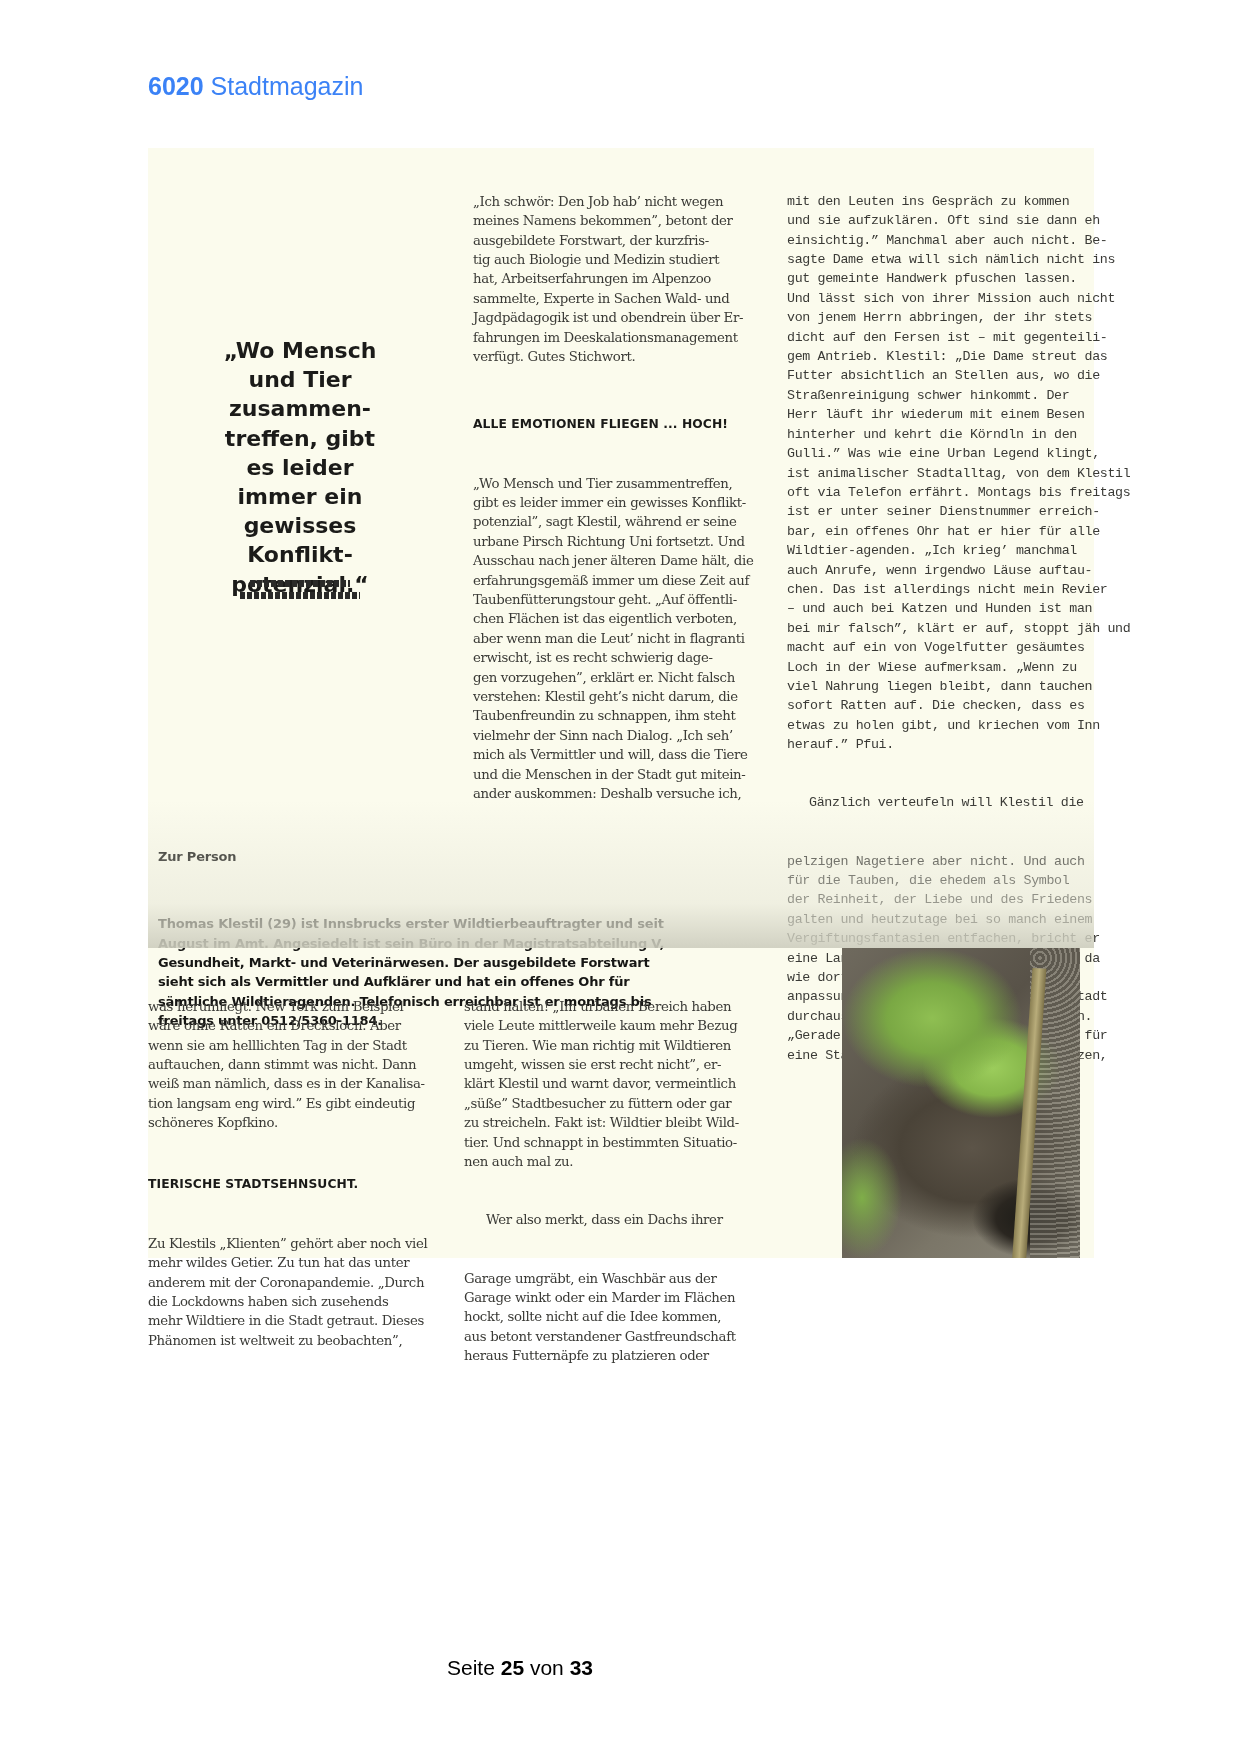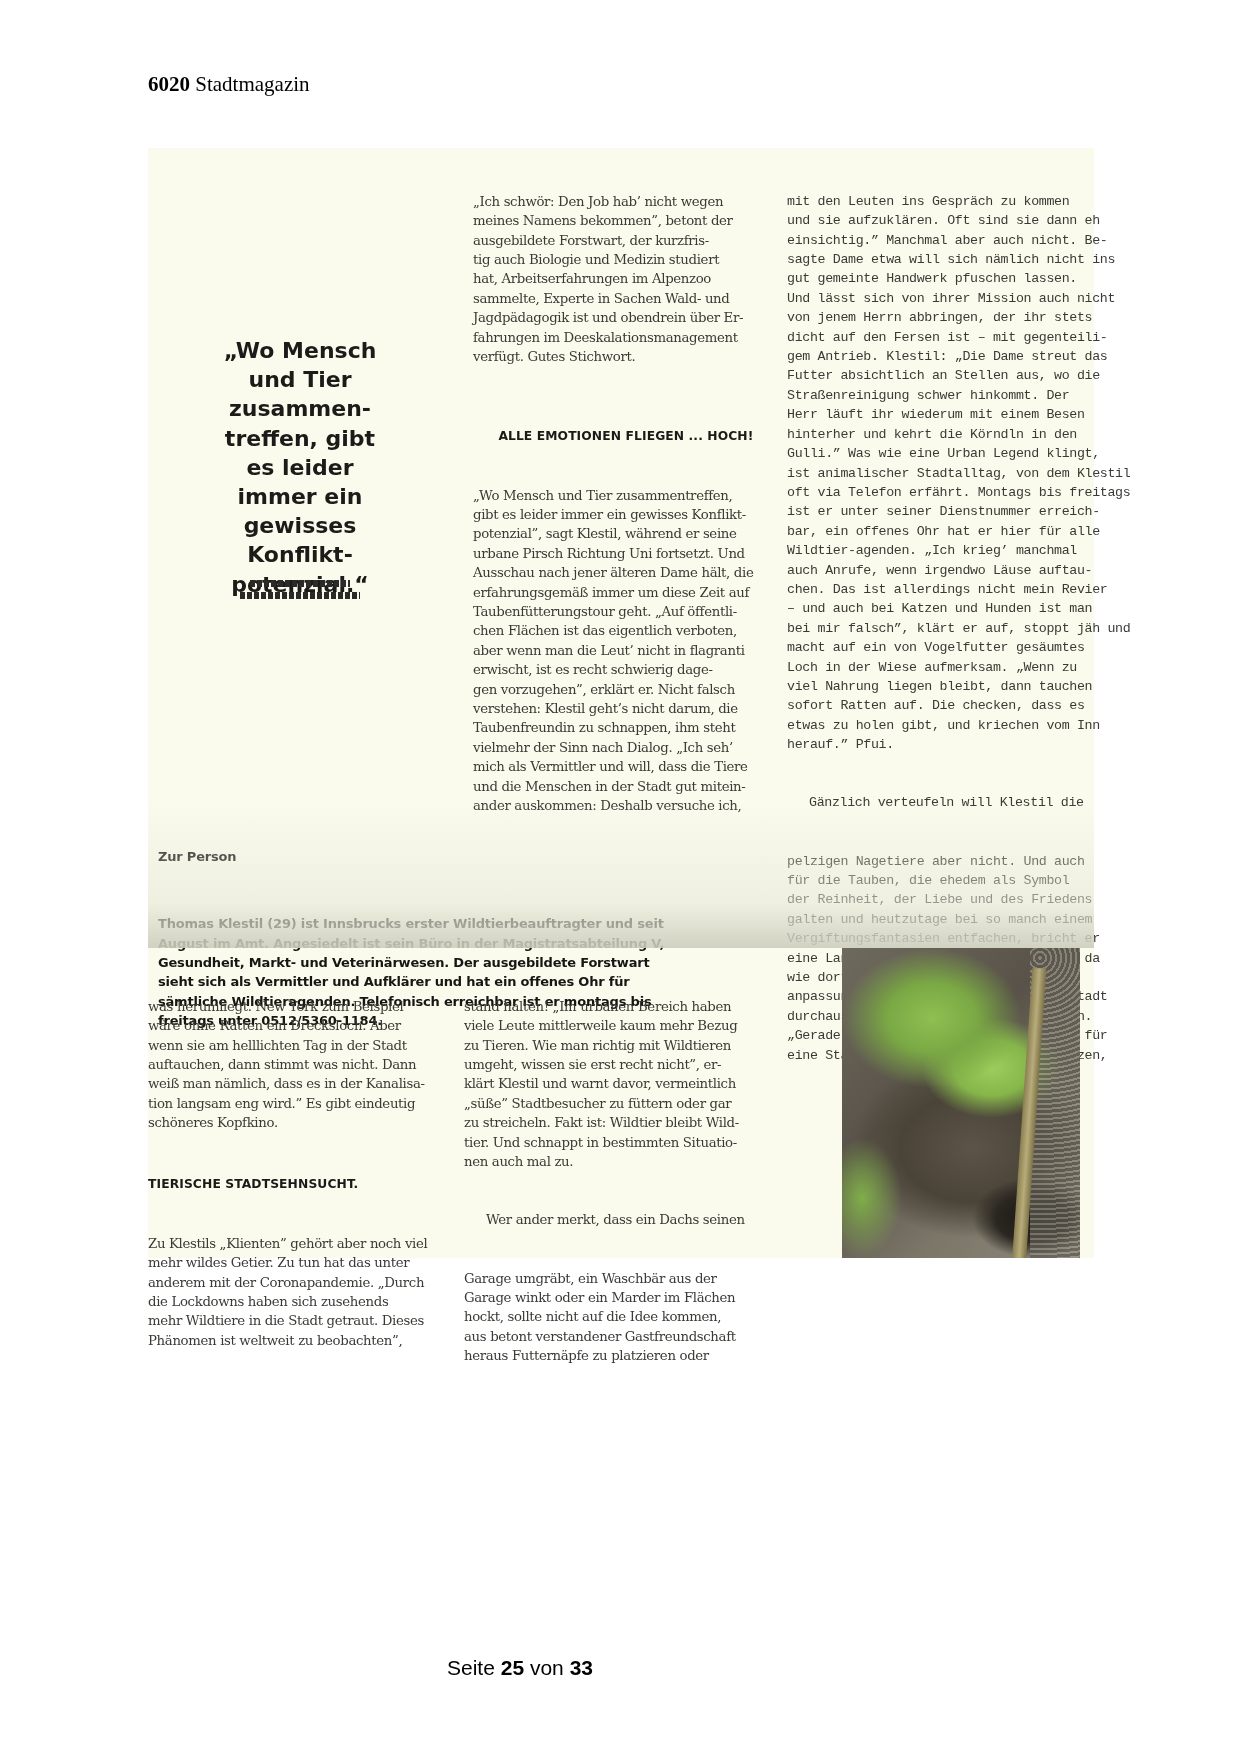--- a/index.html
+++ b/index.html
@@ -1,19 +1,19 @@
 <!DOCTYPE html>
 <html><head>
 <meta charset="utf-8">
 <style>
   html, body { margin: 0; padding: 0; background: #ffffff; }
   body { width: 1241px; height: 1755px; position: relative; overflow: hidden; }
   .header {
     position: absolute; left: 148px; top: 72px;
-    font-family: Liberation Serif, serif; font-size: 21px; color: #000000;
+    font-family: Liberation Sans, sans-serif; font-size: 25px; color: #3b82f6;
   }
   .header b { font-weight: bold; }
   .footer {
     position: absolute; left: 0; width: 1040px; top: 1656px; text-align: center;
     font-family: "Liberation Sans", sans-serif; font-size: 21px; color: #000;
   }
   .footer b { font-weight: bold; }
 
   .panel-top {
     position: absolute; left: 148px; top: 148px; width: 946px; height: 800px;
@@ -97,21 +97,21 @@
 <div class="panel-bottom"></div>
 
 <div class="quote" id="quote"><span class="line" style="display: block;">„Wo Mensch</span><span class="line" style="display: block;">und Tier</span><span class="line" style="display: block;">zusammen-</span><span class="line" style="display: block;">treffen, gibt</span><span class="line" style="display: block;">es leider</span><span class="line" style="display: block;">immer ein</span><span class="line" style="display: block;">gewisses</span><span class="line" style="display: block;">Konflikt-</span><span class="line" style="display: block;">potenzial.“</span></div>
 <div class="quote-credit">
   <span class="credit-bar" style="width:100px"></span>
   <span class="credit-bar" style="width:120px"></span>
 </div>
 
 <div class="col serif" style="left:473px; top:153px;">
   <div id="cmt-lines"><span class="line">„Ich schwör: Den Job hab’ nicht wegen</span><span class="line">meines Namens bekommen”, betont der</span><span class="line">ausgebildete Forstwart, der kurzfris-</span><span class="line">tig auch Biologie und Medizin studiert</span><span class="line">hat, Arbeitserfahrungen im Alpenzoo</span><span class="line">sammelte, Experte in Sachen Wald- und</span><span class="line">Jagdpädagogik ist und obendrein über Er-</span><span class="line">fahrungen im Deeskalationsmanagement</span><span class="line">verfügt. Gutes Stichwort.</span></div>
-  <span class="sub" style="margin-top:22px;text-align:right;">ALLE EMOTIONEN FLIEGEN ... HOCH!</span>
+  <span class="sub" style="margin-top:10px;">ALLE EMOTIONEN FLIEGEN ... HOCH!</span>
   <div id="cmt-lines2"><span class="line">„Wo Mensch und Tier zusammentreffen,</span><span class="line">gibt es leider immer ein gewisses Konflikt-</span><span class="line">potenzial”, sagt Klestil, während er seine</span><span class="line">urbane Pirsch Richtung Uni fortsetzt. Und</span><span class="line">Ausschau nach jener älteren Dame hält, die</span><span class="line">erfahrungsgemäß immer um diese Zeit auf</span><span class="line">Taubenfütterungstour geht. „Auf öffentli-</span><span class="line">chen Flächen ist das eigentlich verboten,</span><span class="line">aber wenn man die Leut’ nicht in flagranti</span><span class="line">erwischt, ist es recht schwierig dage-</span><span class="line">gen vorzugehen”, erklärt er. Nicht falsch</span><span class="line">verstehen: Klestil geht’s nicht darum, die</span><span class="line">Taubenfreundin zu schnappen, ihm steht</span><span class="line">vielmehr der Sinn nach Dialog. „Ich seh’</span><span class="line">mich als Vermittler und will, dass die Tiere</span><span class="line">und die Menschen in der Stadt gut mitein-</span><span class="line">ander auskommen: Deshalb versuche ich,</span></div>
 </div>
 
 <div class="col serif" style="left:787px; top:153px;font-family:Liberation Mono, monospace;">
   <div id="crt-lines"><span class="line">mit den Leuten ins Gespräch zu kommen</span><span class="line">und sie aufzuklären. Oft sind sie dann eh</span><span class="line">einsichtig.” Manchmal aber auch nicht. Be-</span><span class="line">sagte Dame etwa will sich nämlich nicht ins</span><span class="line">gut gemeinte Handwerk pfuschen lassen.</span><span class="line">Und lässt sich von ihrer Mission auch nicht</span><span class="line">von jenem Herrn abbringen, der ihr stets</span><span class="line">dicht auf den Fersen ist – mit gegenteili-</span><span class="line">gem Antrieb. Klestil: „Die Dame streut das</span><span class="line">Futter absichtlich an Stellen aus, wo die</span><span class="line">Straßenreinigung schwer hinkommt. Der</span><span class="line">Herr läuft ihr wiederum mit einem Besen</span><span class="line">hinterher und kehrt die Körndln in den</span><span class="line">Gulli.” Was wie eine Urban Legend klingt,</span><span class="line">ist animalischer Stadtalltag, von dem Klestil</span><span class="line">oft via Telefon erfährt. Montags bis freitags</span><span class="line">ist er unter seiner Dienstnummer erreich-</span><span class="line">bar, ein offenes Ohr hat er hier für alle</span><span class="line">Wildtier-agenden. „Ich krieg’ manchmal</span><span class="line">auch Anrufe, wenn irgendwo Läuse auftau-</span><span class="line">chen. Das ist allerdings nicht mein Revier</span><span class="line">– und auch bei Katzen und Hunden ist man</span><span class="line">bei mir falsch”, klärt er auf, stoppt jäh und</span><span class="line">macht auf ein von Vogelfutter gesäumtes</span><span class="line">Loch in der Wiese aufmerksam. „Wenn zu</span><span class="line">viel Nahrung liegen bleibt, dann tauchen</span><span class="line">sofort Ratten auf. Die checken, dass es</span><span class="line">etwas zu holen gibt, und kriechen vom Inn</span><span class="line">herauf.” Pfui.</span></div>
   <span class="line indent">Gänzlich verteufeln will Klestil die</span>
   <div id="crt-lines2"><span class="line">pelzigen Nagetiere aber nicht. Und auch</span><span class="line">für die Tauben, die ehedem als Symbol</span><span class="line">der Reinheit, der Liebe und des Friedens</span><span class="line">galten und heutzutage bei so manch einem</span><span class="line">Vergiftungsfantasien entfachen, bricht er</span><span class="line">eine Lanze. Schließlich handle es sich da</span><span class="line">wie dort um unfassbar intelligente und</span><span class="line">anpassungsfähige Tiere, die in einer Stadt</span><span class="line">durchaus ihre Daseinsberechtigung haben.</span><span class="line">„Gerade Ratten sind schon auch wichtig für</span><span class="line">eine Stadt, weil sie alles zusammenputzen,</span></div>
 </div>
 
 <div class="person">
@@ -122,21 +122,21 @@
 <div class="panel-shade"></div>
 
 <div class="col serif" style="left:148px; top:958px;">
   <div id="clb-lines"><span class="line">was herumliegt. New York zum Beispiel</span><span class="line">wäre ohne Ratten ein Drecksloch. Aber</span><span class="line">wenn sie am helllichten Tag in der Stadt</span><span class="line">auftauchen, dann stimmt was nicht. Dann</span><span class="line">weiß man nämlich, dass es in der Kanalisa-</span><span class="line">tion langsam eng wird.” Es gibt eindeutig</span><span class="line">schöneres Kopfkino.</span></div>
   <span class="sub" style="margin-top:4px;">TIERISCHE STADTSEHNSUCHT.</span>
   <div id="clb-lines2"><span class="line">Zu Klestils „Klienten” gehört aber noch viel</span><span class="line">mehr wildes Getier. Zu tun hat das unter</span><span class="line">anderem mit der Coronapandemie. „Durch</span><span class="line">die Lockdowns haben sich zusehends</span><span class="line">mehr Wildtiere in die Stadt getraut. Dieses</span><span class="line">Phänomen ist weltweit zu beobachten”,</span></div>
 </div>
 
 <div class="col serif" style="left:464px; top:958px;">
   <div id="cmb-lines"><span class="line">stand halten! „Im urbanen Bereich haben</span><span class="line">viele Leute mittlerweile kaum mehr Bezug</span><span class="line">zu Tieren. Wie man richtig mit Wildtieren</span><span class="line">umgeht, wissen sie erst recht nicht”, er-</span><span class="line">klärt Klestil und warnt davor, vermeintlich</span><span class="line">„süße” Stadtbesucher zu füttern oder gar</span><span class="line">zu streicheln. Fakt ist: Wildtier bleibt Wild-</span><span class="line">tier. Und schnappt in bestimmten Situatio-</span><span class="line">nen auch mal zu.</span></div>
-  <span class="line indent">Wer ander merkt, dass ein Dachs seinen</span>
+  <span class="line indent">Wer also merkt, dass ein Dachs ihrer</span>
   <div id="cmb-lines2"><span class="line">Garage umgräbt, ein Waschbär aus der</span><span class="line">Garage winkt oder ein Marder im Flächen</span><span class="line">hockt, sollte nicht auf die Idee kommen,</span><span class="line">aus betont verstandener Gastfreundschaft</span><span class="line">heraus Futternäpfe zu platzieren oder</span></div>
 </div>
 
 <div class="photo">
   <div class="gravel"></div>
   <div class="stick"></div>
 </div>
 
 <div class="footer">
   <span>Seite</span>

